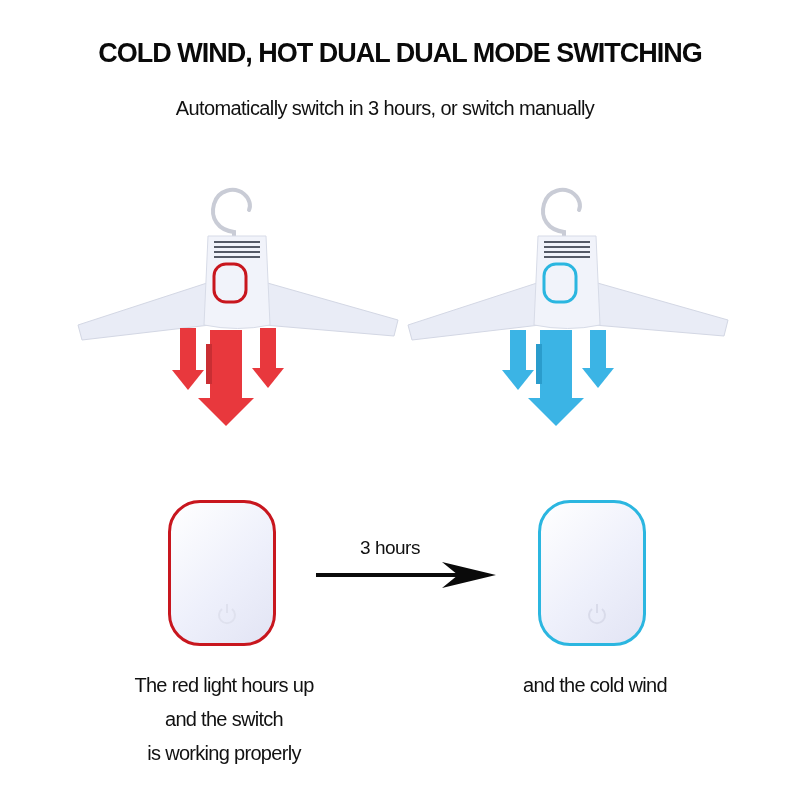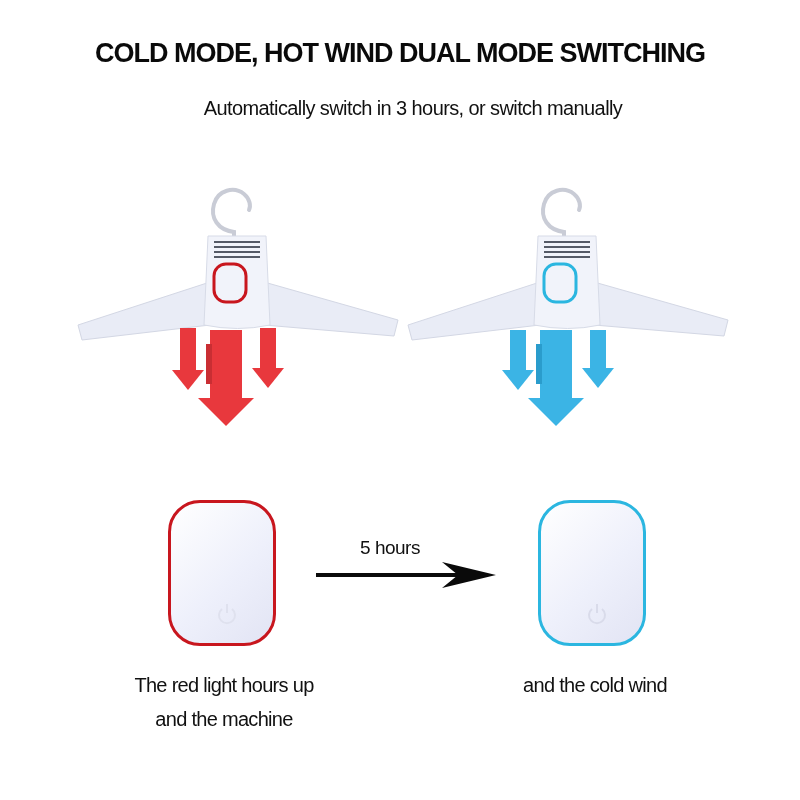--- a/index.html
+++ b/index.html
@@ -6,21 +6,21 @@
     body {
       width: 800px; height: 800px; background: #ffffff; position: relative; overflow: hidden;
       font-family: "Liberation Sans", sans-serif; color: #111;
     }
     .title {
       position: absolute; top: 38px; left: 0; width: 800px; text-align: center;
       font-weight: bold; font-size: 27px; letter-spacing: -1px; color: #0a0a0a;
     }
     .subtitle {
       position: absolute; top: 97px; left: 0; width: 770px; text-align: center;
-      font-size: 20px; letter-spacing: -0.6px; color: #111; padding-left: 28px;
+      font-size: 20px; letter-spacing: -0.6px; color: #111;
     }
     .hanger { position: absolute; top: 180px; width: 340px; height: 260px; }
     .hanger.left { left: 68px; }
     .hanger.right { left: 398px; }
     .device {
       position: absolute; top: 500px; width: 108px; height: 146px;
       border-radius: 32px; border: 3px solid #c8102e;
       background: linear-gradient(135deg, #ffffff 0%, #eef0fb 55%, #e2e4f4 100%);
       box-sizing: border-box;
     }
@@ -36,21 +36,21 @@
       position: absolute; top: 668px; width: 300px; text-align: center;
       font-size: 20px; line-height: 34px; letter-spacing: -0.7px; color: #111;
     }
     .caption.left { left: 74px; }
     .caption.right { left: 445px; }
     .caption span { display: block; }
   </style>
 </head>
 <body>
 
-<div class="title">COLD MODE, HOT WIND DUAL MODE SWITCHING</div>
+<div class="title">COLD WIND, HOT DUAL DUAL MODE SWITCHING</div>
 <div class="subtitle">Automatically switch in 3 hours, or switch manually</div>
 
 <svg class="hanger left" viewBox="0 0 340 260">
   <g>
     <path d="M166 64 L166 52 C150 50 142 38 146 24 C150 10 166 6 176 14 C182 19 183 26 181 30" fill="none" stroke="#c9ccd6" stroke-width="4" stroke-linecap="round"></path>
   </g>
   <polygon points="10,145 142,102 142,145 14,160" fill="#e9ecf6" stroke="#d3d7e4" stroke-width="1"></polygon>
   <polygon points="196,102 330,140 326,156 196,145" fill="#e9ecf6" stroke="#d3d7e4" stroke-width="1"></polygon>
   <path d="M140 56 L198 56 L202 145 Q170 152 136 145 Z" fill="#f1f3fa" stroke="#d7dbe7" stroke-width="1"></path>
   <g fill="#555a66">
@@ -96,32 +96,33 @@
   </g>
 </svg>
 
 <div class="device left">
   <svg class="power-icon" viewBox="0 0 24 26">
     <path d="M7 8 A8 8 0 1 0 17 8" fill="none" stroke="#dfe1ee" stroke-width="2"></path>
     <line x1="12" y1="3" x2="12" y2="12" stroke="#dfe1ee" stroke-width="2"></line>
   </svg>
 </div>
 
-<div class="timer-label">5 hours</div>
+<div class="timer-label">3 hours</div>
 <svg class="timer-arrow" viewBox="0 0 182 30">
   <rect x="0" y="13" width="150" height="4" fill="#0a0a0a"></rect>
   <path d="M126 2 L180 15 L126 28 L142 15 Z" fill="#0a0a0a"></path>
 </svg>
 
 <div class="device right">
   <svg class="power-icon" viewBox="0 0 24 26">
     <path d="M7 8 A8 8 0 1 0 17 8" fill="none" stroke="#d9dbea" stroke-width="2"></path>
     <line x1="12" y1="3" x2="12" y2="12" stroke="#d9dbea" stroke-width="2"></line>
   </svg>
 </div>
 
 <div class="caption left">
   <span>The red light hours up</span>
-  <span>and the machine</span>
+  <span>and the switch</span>
+  <span>is working properly</span>
 </div>
 <div class="caption right">
   <span>and the cold wind</span>
 </div>
 
 </body></html>

